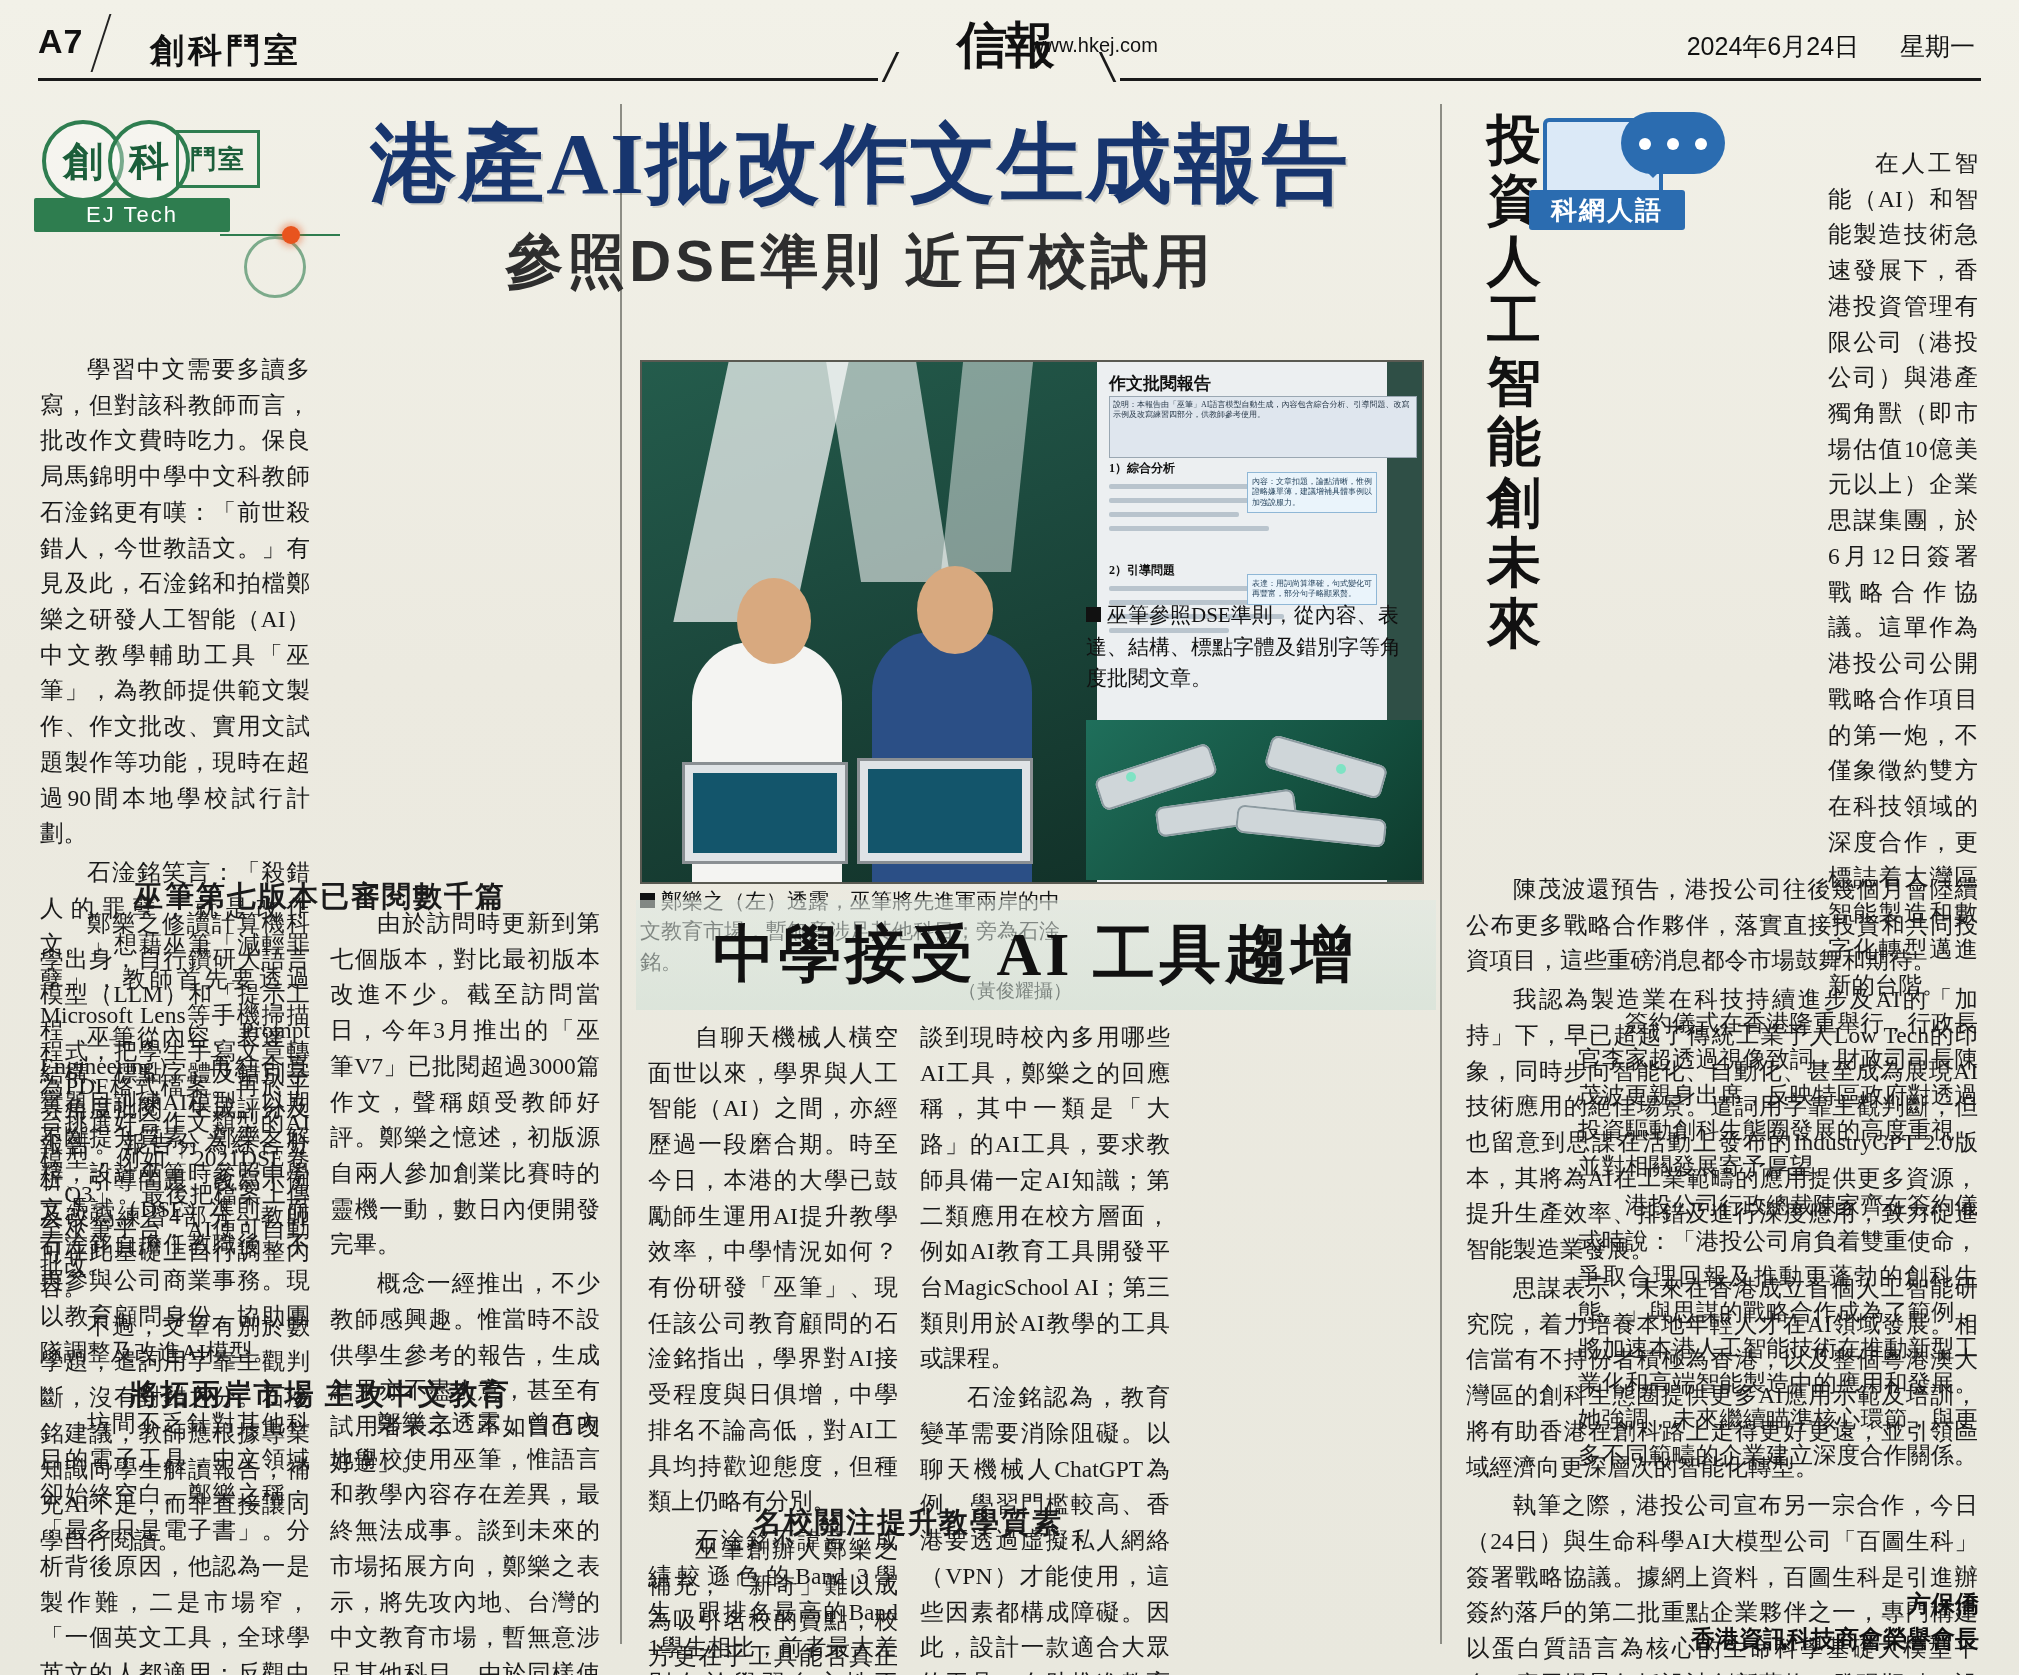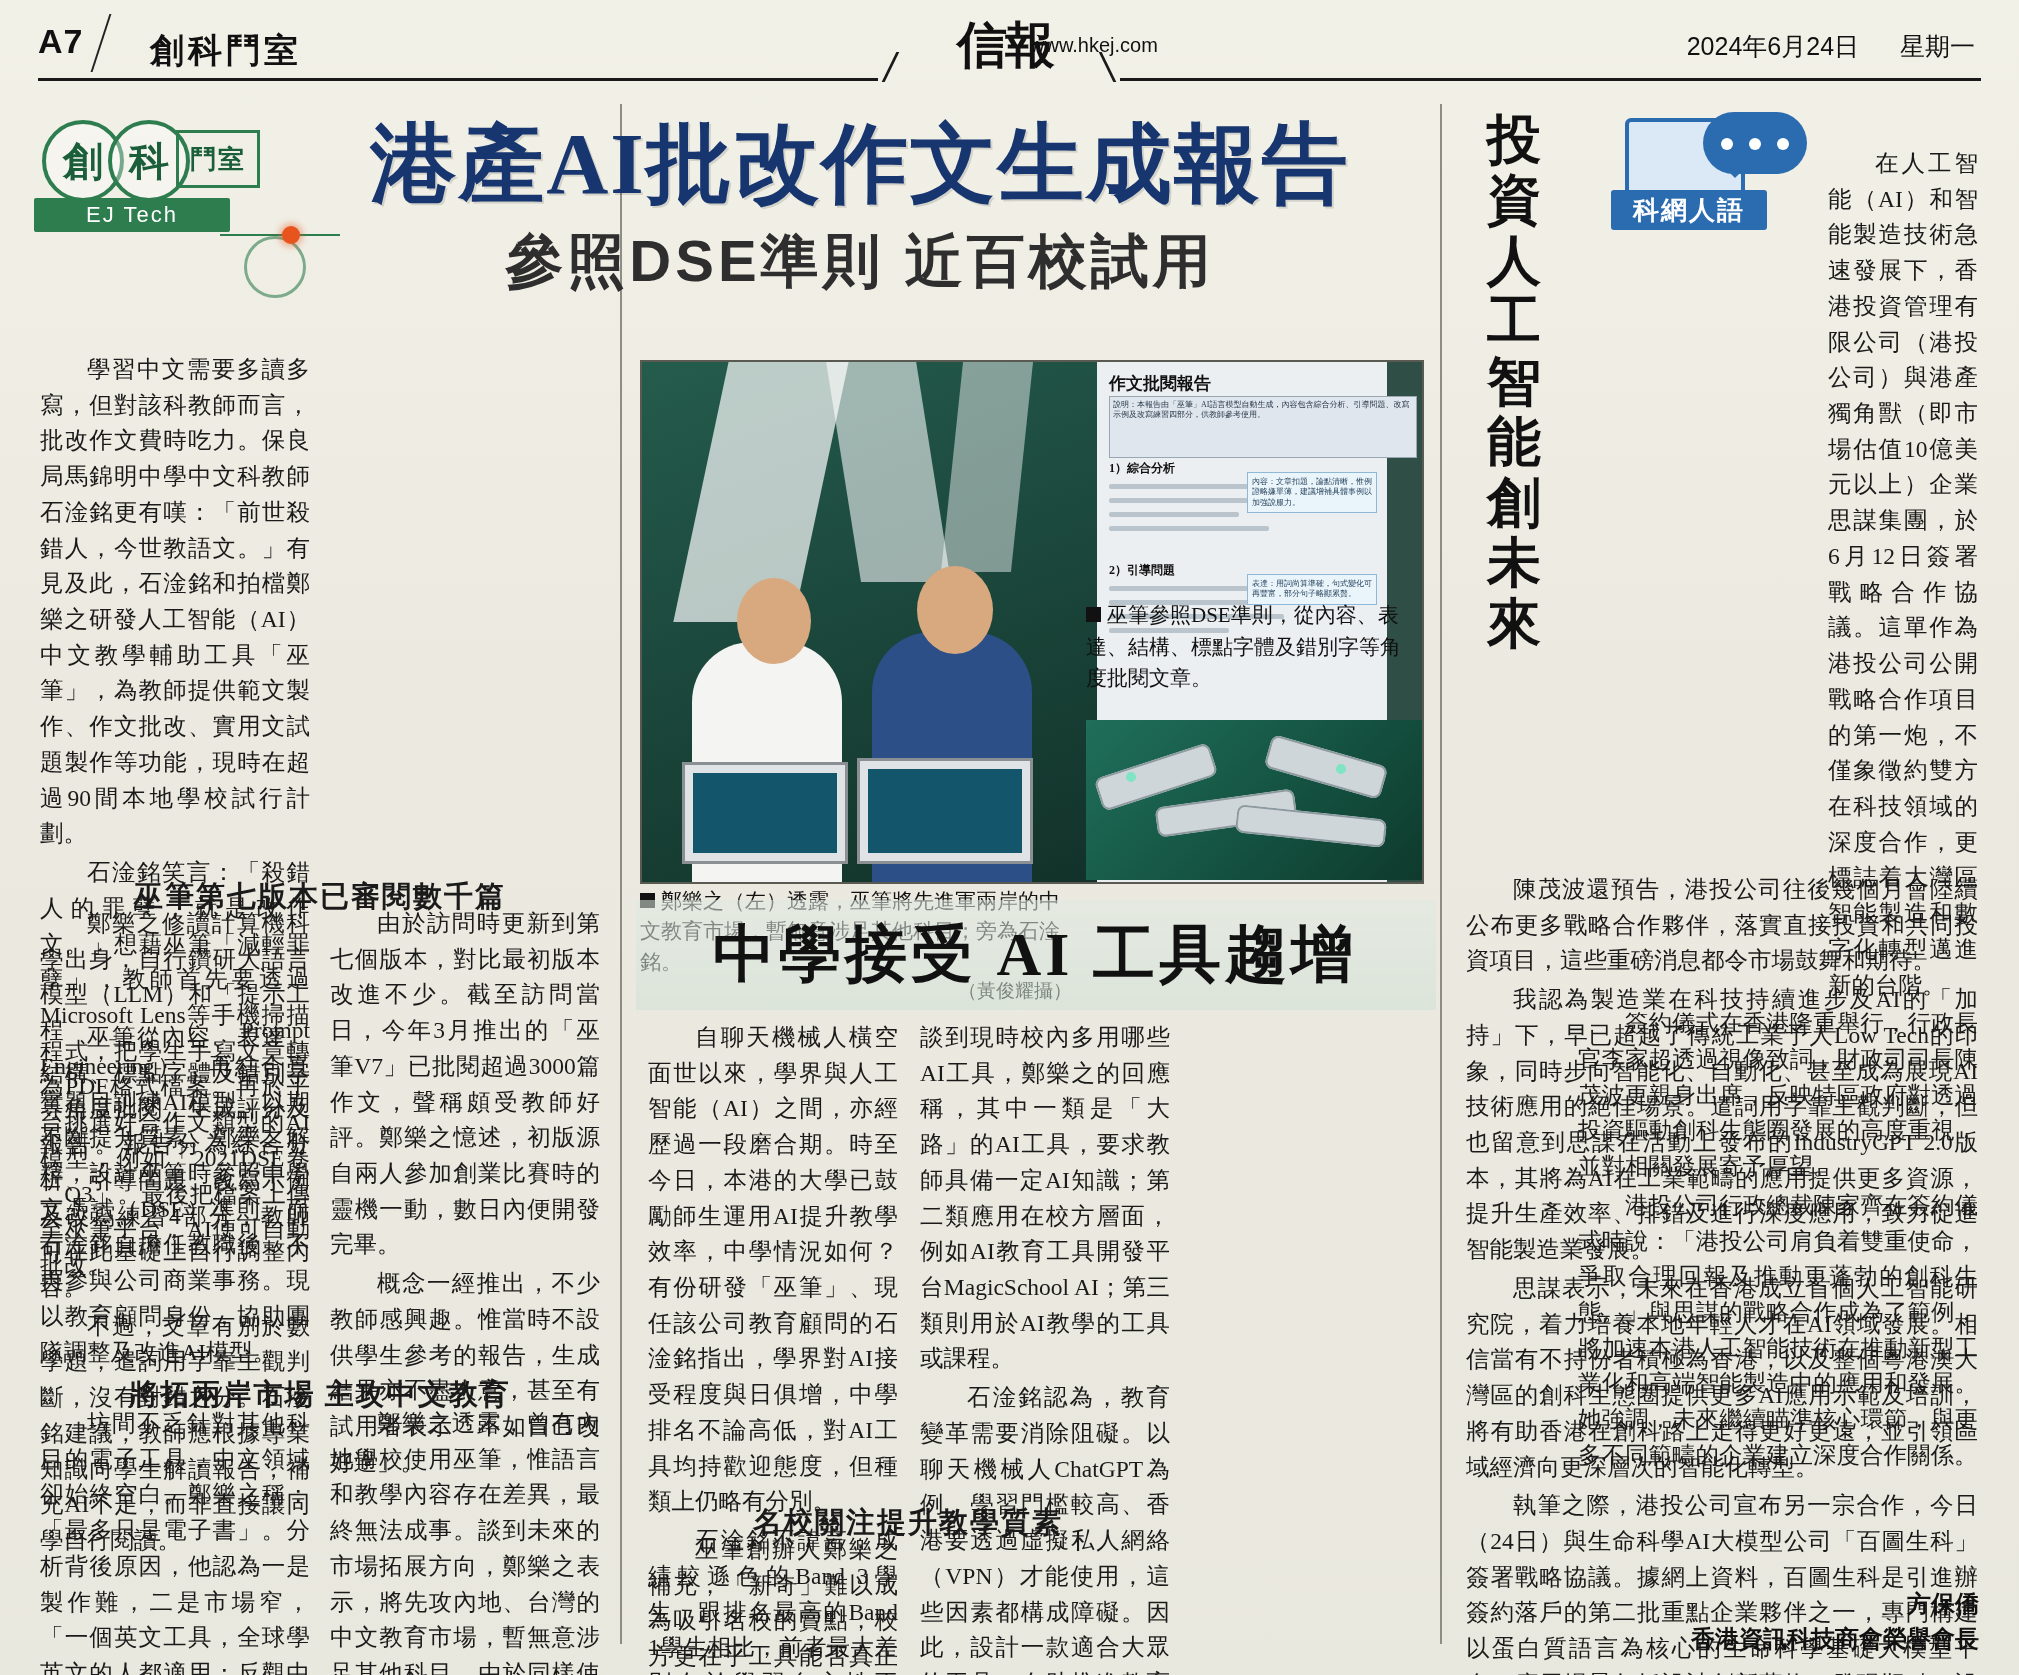--- a/index.html
+++ b/index.html
@@ -214,21 +214,21 @@
     position:absolute;left:636px;top:900px;width:800px;height:110px;
     background:linear-gradient(180deg,#dfe9e2,#cfe0d6);opacity:.55;
   }
 
   
   .op-title{
     position:absolute;left:1466px;top:110px;width:96px;
     font-size:54px;font-weight:bold;line-height:1.12;text-align:center;color:#111;
   }
   .op-badge{
-    position:absolute;left:1607px;top:110px;width:220px;height:128px;
+    position:absolute;left:1525px;top:110px;width:220px;height:128px;
   }
   .op-badge .scr{
     position:absolute;left:18px;top:8px;width:112px;height:82px;border:4px solid #2b6cb0;
     border-radius:6px;background:#dbe9f7;
   }
   .op-badge .bub{
     position:absolute;left:96px;top:2px;width:104px;height:62px;border-radius:32px;
     background:#2b6cb0;
   }
   .op-badge .bub:after{

